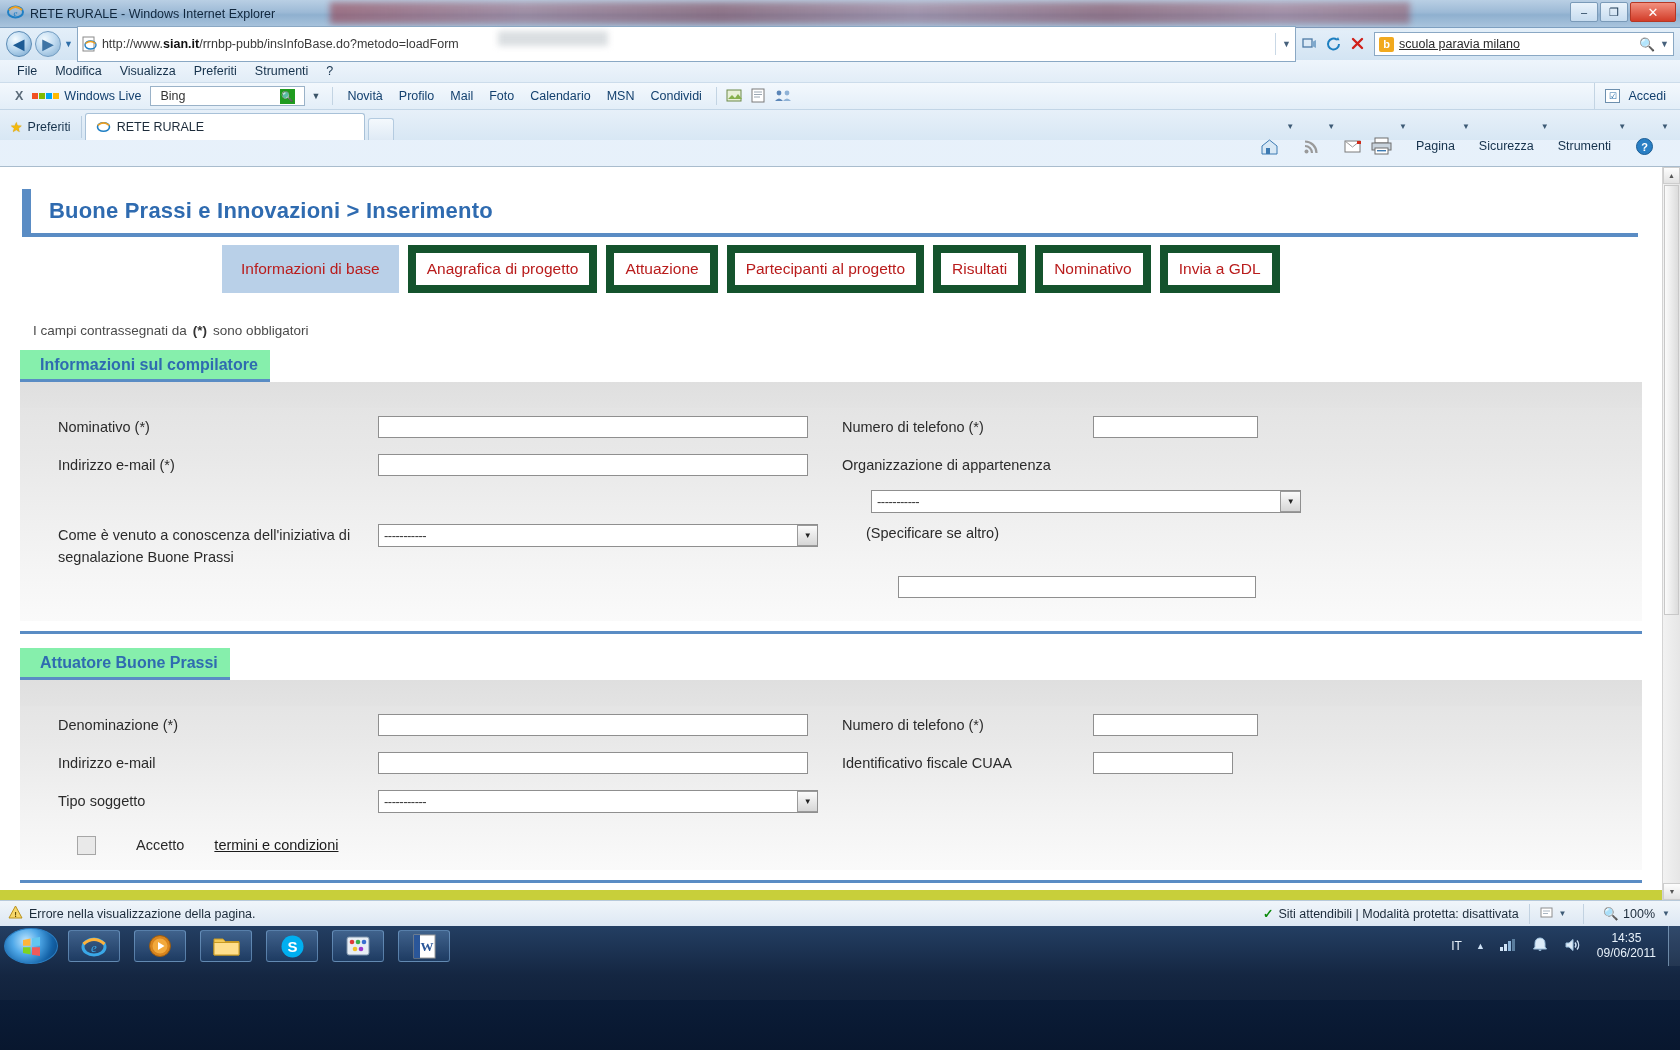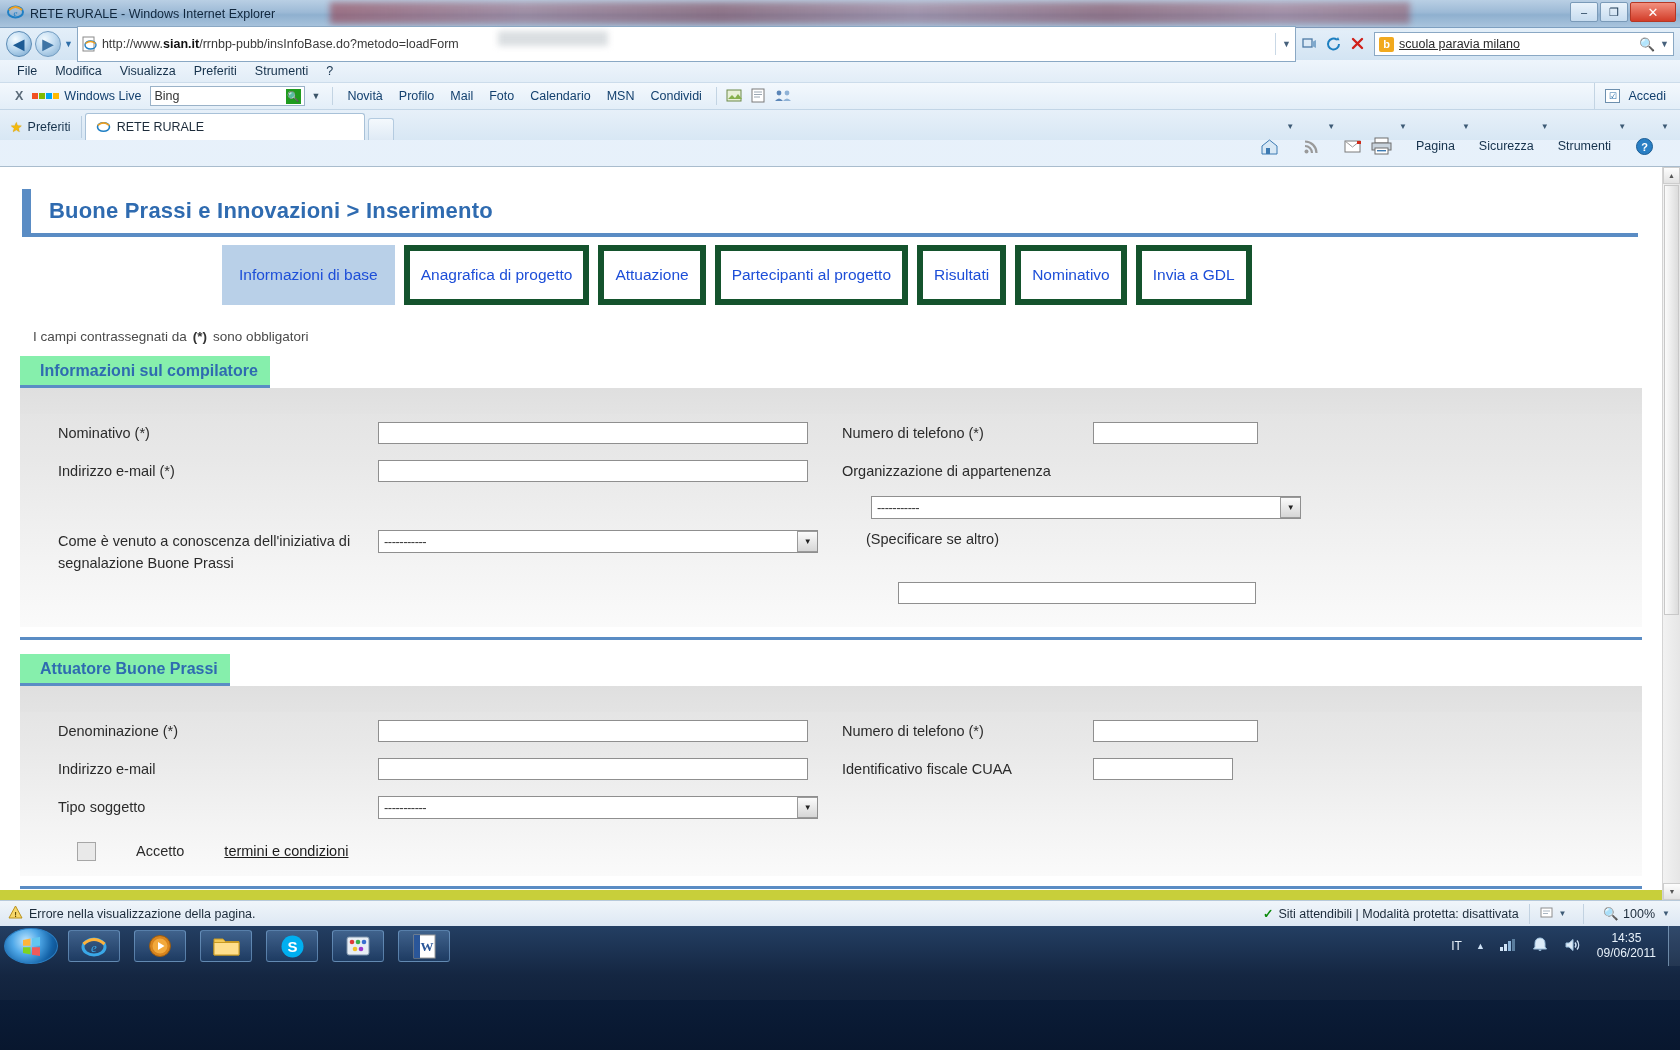--- a/index.html
+++ b/index.html
@@ -70,21 +70,21 @@
 
   
   #livebar { height:28px; display:flex; align-items:center; padding-left:6px;
       background:linear-gradient(180deg,#f3f8fd,#e3eef8);
       border-top:1px solid #ccdceb; border-bottom:1px solid #c2d5e6; font-size:12.5px; }
   #livebar .xbtn { color:#5a6a78; font-weight:bold; padding:0 9px; }
   #livebar .wl-logo { display:flex; gap:1px; margin-right:5px; }
   .wl-sq { width:6px; height:6px; }
   #livebar .wl-label { color:#13406e; margin-right:9px; }
   #live-search { width:155px; height:20px; background:#fff; border:1px solid #9ab2c8;
-      display:flex; align-items:center; padding:0 3px; }
+      display:flex; align-items:center; padding:0 9px; }
   #live-search .txt { font-size:12.5px; color:#333; }
   #live-search .go { margin-left:auto; width:15px; height:15px; background:#1f9b1f;
       color:#fff; font-size:10px; display:flex; align-items:center; justify-content:center; }
   #livebar .dd2 { color:#3b5468; font-size:9px; padding:0 6px; }
   .livesep { width:1px; height:18px; background:#c3d4e3; margin:0 6px; }
   #livebar .ln { color:#13406e; padding:0 8px; }
   .live-ico { width:18px; height:16px; margin:0 3px; }
   #accedi-wrap { margin-left:auto; display:flex; align-items:center;
       border-left:1px solid #c3d4e3; padding:0 14px 0 10px; height:26px; }
   #accedi-wrap .ic { width:15px; height:14px; border:1px solid #6d8fae; background:#fff;
@@ -126,25 +126,25 @@
   #sc-bottom { position:absolute; bottom:0; left:0; width:18px; }
 
   
   #ph { margin:22px 0 0 22px; display:flex; align-items:center; height:44px; }
   #ph .bar { width:9px; height:44px; background:#5a8cc4; margin-right:18px; }
   #ph-title { font-size:22px; font-weight:bold; color:#2f6bb0; letter-spacing:.2px; }
   #ph-rule { margin-left:22px; width:1616px; height:4px; background:#5a8cc4; }
 
   
   #tabs { display:flex; align-items:flex-start; margin:8px 0 0 222px; gap:9px; }
-  .ptab { border:6px solid #14532d; background:#fff; padding:15px 11px;
-      font-size:15.5px; color:#1d4ed8; white-space:nowrap; }
+  .ptab { border:8px solid #14532d; background:#fff; padding:7px 11px;
+      font-size:15.5px; color:#b91c1c; white-space:nowrap; }
   .ptab.active { background:#b9d0e8; border-color:#b9d0e8; }
 
-  #reqnote { margin:24px 0 0 33px; font-size:13.5px; color:#4a4a4a; }
+  #reqnote { margin:30px 0 0 33px; font-size:13.5px; color:#4a4a4a; }
   #reqnote .st { font-weight:bold; color:#333; margin:0 6px; }
 
   
   .section { margin:12px 20px 0 20px; position:relative; }
   .sec-head { display:flex; align-items:flex-end; }
   .sec-tab { background:#86efac; padding:6px 12px 5px 20px; font-size:16px;
       font-weight:bold; color:#2f6bb0; border-bottom:3px solid #5a8cc4;
       position:relative; z-index:2; }
   .sec-body { background:linear-gradient(180deg,#e2e2e2 0%, #e8e8e8 30%, #f4f4f4 75%, #fafafa 100%);
       padding:0; }
@@ -493,21 +493,21 @@
             <div class="sel" style="width:440px">
               <span>-----------</span>
               <span class="arrow">▼</span>
             </div>
           </div>
 
           <div class="row" style="min-height:50px">
             <div style="width:57px"></div>
             <div class="chk"></div>
             <span class="lbl" style="margin-left:40px">Accetto</span>
-            <span class="lnk" style="margin-left:40px">termini e condizioni</span>
+            <span class="lnk" style="margin-left:30px">termini e condizioni</span>
           </div>
         </div>
       </div>
 
       <div class="secdiv"></div>
 
       <div id="btnrow">
         <div class="fbtn">Salva</div>
         <div class="fbtn">Reimposta</div>
       </div>

